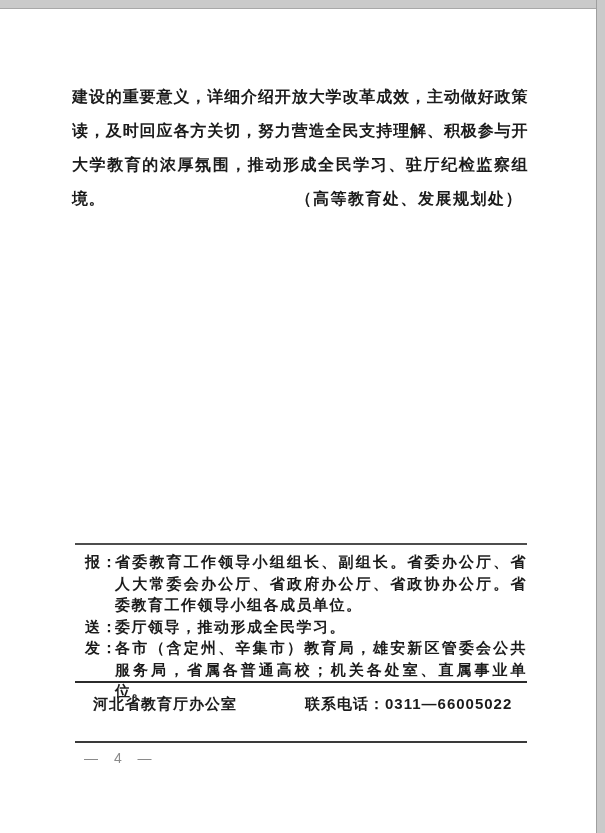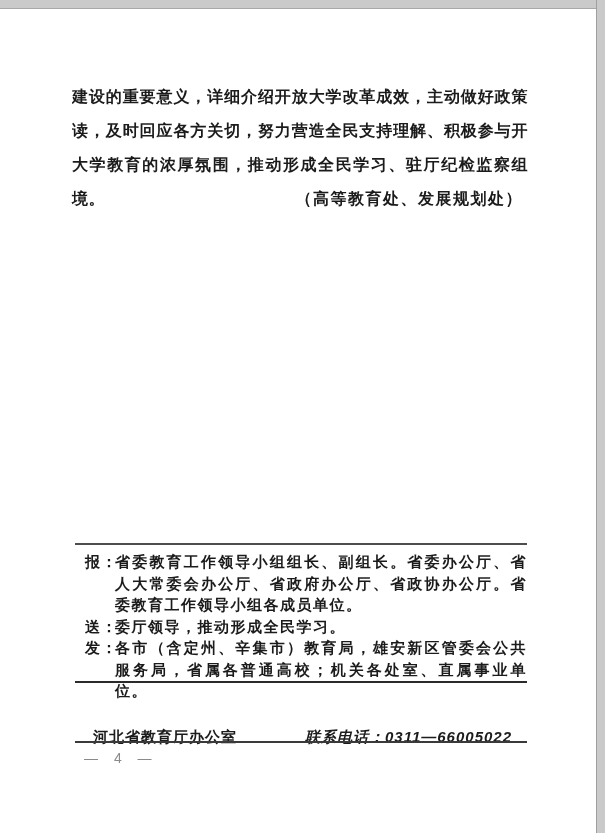--- a/index.html
+++ b/index.html
@@ -46,28 +46,28 @@
   .dist-block {
     position: absolute; left: 85px; top: 551px; width: 442px;
     font-size: 15px; font-weight: 700; line-height: 21.5px;
     letter-spacing: 1.5px;
   }
   .dist-row { display: flex; }
   .dist-label { width: 30px; flex: 0 0 30px; }
   .dist-text { flex: 1; text-align: justify; }
   
   .contact-block {
-    position: absolute; left: 93px; top: 724px; width: 434px;
+    position: absolute; left: 93px; top: 691px; width: 434px;
     display: flex;
     font-size: 15px; font-weight: 700; line-height: 25px;
     letter-spacing: 1px;
   }
   .office { width: 212px; flex: 0 0 212px; }
   .contact-lines { flex: 1; }
-  .contact-line { white-space: nowrap; font-style: italic; }
+  .contact-line { white-space: nowrap; }
   
   .page-number {
     position: absolute; left: 84px; top: 750px;
     font-size: 14px; font-weight: 400; color: #8a8a8a;
     letter-spacing: 2px; word-spacing: 8px;
   }
 </style>
 </head>
 <body>
 

